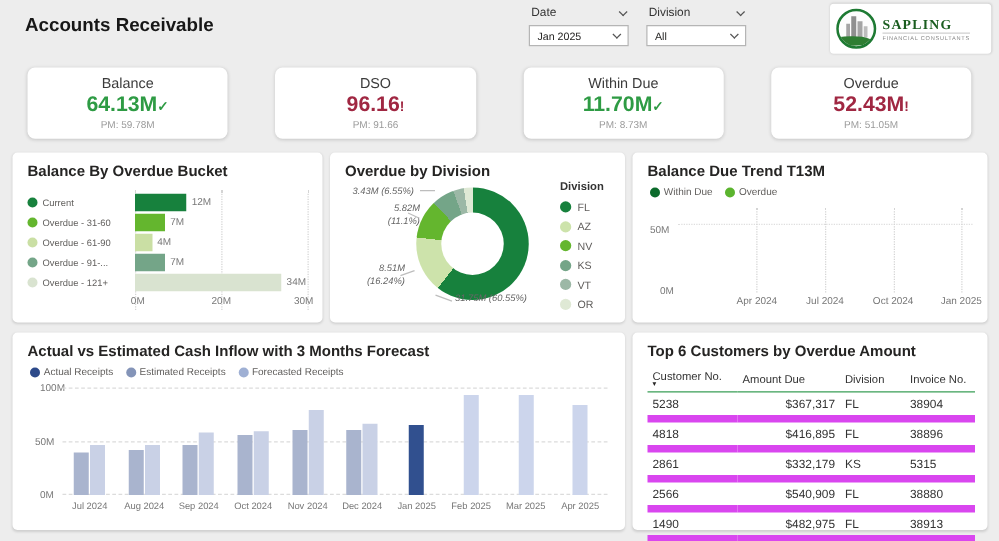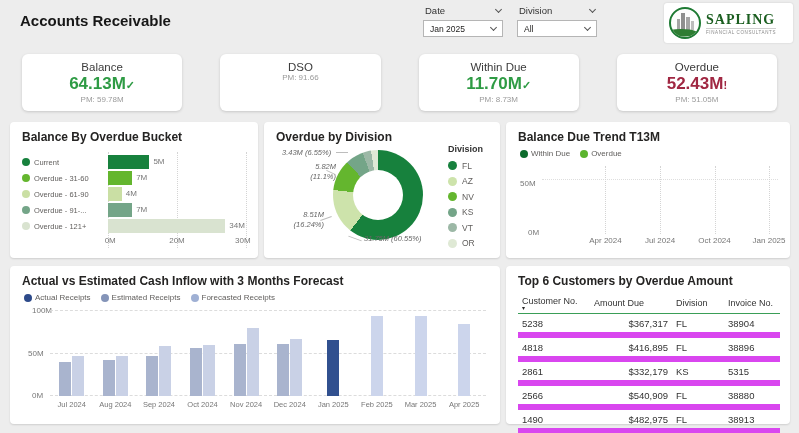--- a/index.html
+++ b/index.html
@@ -16,21 +16,21 @@
   .filter-select { background:#fff; border:1px solid #b5b5b5; height:17px; display:flex; align-items:center; justify-content:space-between; padding:0 6px; font-size:8.5px; color:#252423; }
   .logo-box { position:absolute; right:6px; top:3px; width:129px; height:40px; background:#fff; border-radius:3px; box-shadow:0 0 2px rgba(0,0,0,.15); display:flex; align-items:center; padding-left:5px; }
   .logo-circle { width:32px; height:32px; border:2px solid #1e7a33; border-radius:50%; position:relative; overflow:hidden; flex:none; background:#fdfdfd; }
   .logo-circle .b { position:absolute; bottom:7px; background:#a5a5a5; }
   .logo-circle .b1 { left:6px; width:3px; height:11px; }
   .logo-circle .b2 { left:10px; width:4px; height:17px; background:#8f8f8f; }
   .logo-circle .b3 { left:15px; width:4px; height:13px; }
   .logo-circle .b4 { left:20px; width:3px; height:9px; background:#bdbdbd; }
   .logo-circle .leaf { position:absolute; bottom:0px; left:-3px; width:30px; height:9px; background:#2e7d32; border-radius:0 100% 10% 80%; transform:rotate(-8deg); }
   .logo-text { margin-left:5px; }
-  .logo-name { font-family:"Liberation Serif", serif; font-size:14px; font-weight:bold; color:#1b5e20; letter-spacing:1px; }
+  .logo-name { font-family:"Liberation Serif", serif; font-size:11px; font-weight:bold; color:#1b5e20; letter-spacing:1px; }
   .logo-sub { font-size:4.5px; color:#8a8a8a; letter-spacing:.6px; border-top:1px solid #cfcfcf; padding-top:1px; }
 
   
   .kpi-row { position:absolute; left:22px; top:54px; width:755px; display:flex; gap:38px; }
   .kpi-card { flex:1; background:#fff; border-radius:6px; box-shadow:0 1px 3px rgba(0,0,0,.16); text-align:center; padding:7px 0 7px; }
   .kpi-label { font-size:11.5px; color:#3b3b3b; }
   .kpi-value { font-size:17px; font-weight:bold; margin:1px 0; }
   .kpi-value.good { color:#2e9b44; }
   .kpi-value.bad  { color:#a02742; }
   .kpi-ind { font-size:11px; font-weight:bold; }
@@ -156,20 +156,21 @@
 </div>
 
 <div class="kpi-row">
   <div class="kpi-card">
     <div class="kpi-label">Balance</div>
     <div class="kpi-value good"><span>64.13M</span><span class="kpi-ind">✓</span></div>
     <div class="kpi-pm">PM: 59.78M</div>
   </div>
   <div class="kpi-card">
     <div class="kpi-label">DSO</div>
+    <div class="kpi-value bad"><span>96.16</span><span class="kpi-ind">!</span></div>
     <div class="kpi-pm">PM: 91.66</div>
   </div>
   <div class="kpi-card">
     <div class="kpi-label">Within Due</div>
     <div class="kpi-value good"><span>11.70M</span><span class="kpi-ind">✓</span></div>
     <div class="kpi-pm">PM: 8.73M</div>
   </div>
   <div class="kpi-card">
     <div class="kpi-label">Overdue</div>
     <div class="kpi-value bad"><span>52.43M</span><span class="kpi-ind">!</span></div>
@@ -202,21 +203,21 @@
           <span>Overdue - 121+</span>
         </div>
       </div>
     <div id="bucket-chart">
       <div class="vgrid" style="left:0"></div>
       <div class="vgrid" style="left:50%"></div>
       <div class="vgrid" style="left:100%"></div>
       <div id="bucket-bars">
           <div class="bar-row">
             <div class="hbar" style="width:30%;background:#17813d"></div>
-            <span class="hbar-label" style="left:calc(30% + 4px)">5M</span>
+            <span class="hbar-label" style="left:calc(30% + 4px)">12M</span>
           </div>
           <div class="bar-row">
             <div class="hbar" style="width:17.5%;background:#64b62e"></div>
             <span class="hbar-label" style="left:calc(17.5% + 4px)">7M</span>
           </div>
           <div class="bar-row">
             <div class="hbar" style="width:10%;background:#cadfa4"></div>
             <span class="hbar-label" style="left:calc(10% + 4px)">4M</span>
           </div>
           <div class="bar-row">

